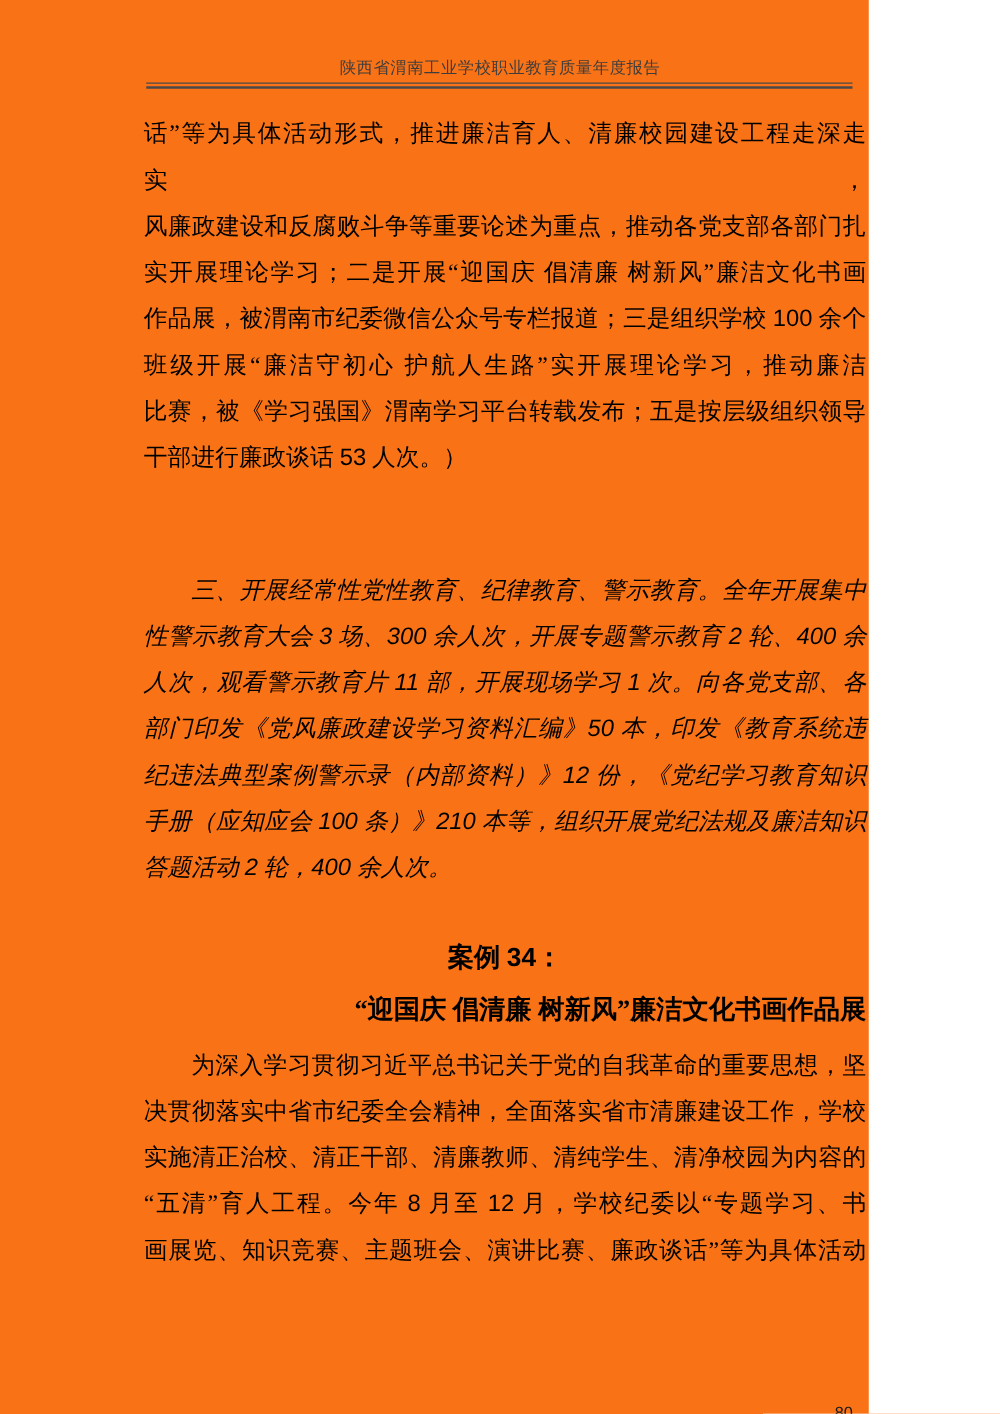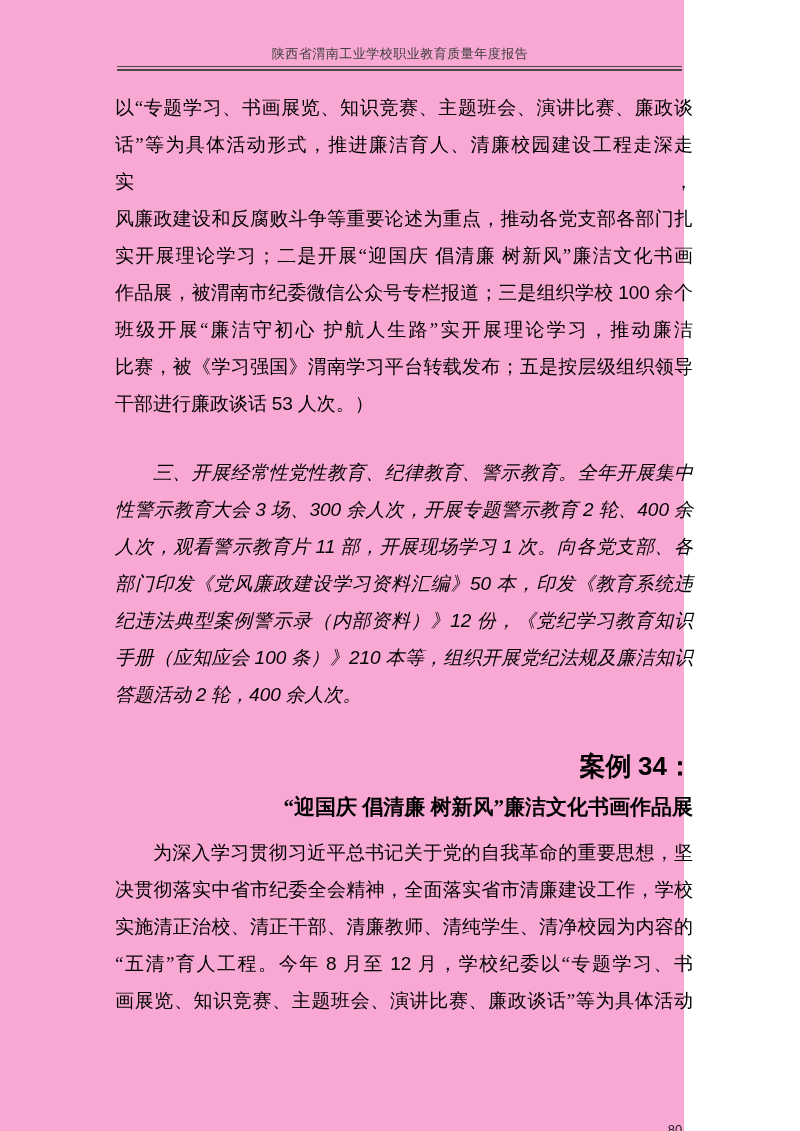--- a/index.html
+++ b/index.html
@@ -1,39 +1,39 @@
 <!DOCTYPE html>
 <html><head>
 <meta charset="utf-8">
 <style>
   html, body { margin:0; padding:0; }
   body {
     width:800px; height:1131px; position:relative; background:#ffffff;
     font-family:"Liberation Serif","DejaVu Serif",serif; color:#000;
     overflow:hidden;
   }
-  .page { position:absolute; left:0; top:0; width:644px; height:1131px; background:#f9a8d4;padding-left:40px; }
+  .page { position:absolute; left:0; top:0; width:695px; height:1131px; background:#f97316; }
   .header-title {
     position:absolute; top:46px; left:0; width:800px; text-align:center;
     font-size:13px; line-height:16px; color:#3d3d3d; letter-spacing:0.5px;
   }
   .header-rule {
     position:absolute; top:66px; left:117px; width:565px; height:2px;
     border-top:1.5px solid #4a4a4a; border-bottom:2px solid #4a4a4a;
   }
   .para {
     position:absolute; left:115px; width:578px;
     font-size:19px; line-height:37px;
   }
   .para .line { text-align:justify; text-align-last:justify; }
   .para .line.left { text-align:right; text-align-last:left; }
   .para .line.indent { text-indent:2em; }
   .case-label {
     position:absolute; left:115px; top:750px; width:578px;
-    font-size:26px; line-height:32px; font-weight:bold; text-align:right;
+    font-size:21px; line-height:32px; font-weight:bold; text-align:center;
   }
   .case-title {
     position:absolute; left:115px; top:791px; width:578px;
     font-size:21px; line-height:32px; font-weight:bold; text-align:right;
   }
   .page-number {
     position:absolute; left:655px; top:1122px; width:40px; text-align:center;
     font-size:13px; line-height:16px; color:#1a1a1a;
     font-family:"Liberation Sans","DejaVu Sans",sans-serif;
   }
@@ -41,21 +41,20 @@
 </style>
 </head>
 <body>
 
 <div class="page">
 
   <div class="header-title">陕西省渭南工业学校职业教育质量年度报告</div>
   <div class="header-rule"></div>
 
   <div class="para" style="top:89px;">
-    <div class="line">以“专题学习、书画展览、知识竞赛、主题班会、演讲比赛、廉政谈</div>
     <div class="line">话”等为具体活动形式，推进廉洁育人、清廉校园建设工程走深走实，</div>
     <div class="line">风廉政建设和反腐败斗争等重要论述为重点，推动各党支部各部门扎</div>
     <div class="line">实开展理论学习；二是开展“迎国庆 倡清廉 树新风”廉洁文化书画</div>
     <div class="line">作品展，被渭南市纪委微信公众号专栏报道；三是组织学校 <span class="latin">100</span> 余个</div>
     <div class="line">班级开展“廉洁守初心 护航人生路”实开展理论学习，推动廉洁</div>
     <div class="line">比赛，被《学习强国》渭南学习平台转载发布；五是按层级组织领导</div>
     <div class="line left">干部进行廉政谈话 <span class="latin">53</span> 人次。）</div>
   </div>
 
   <div class="para" style="top:454px;font-style:italic;">

